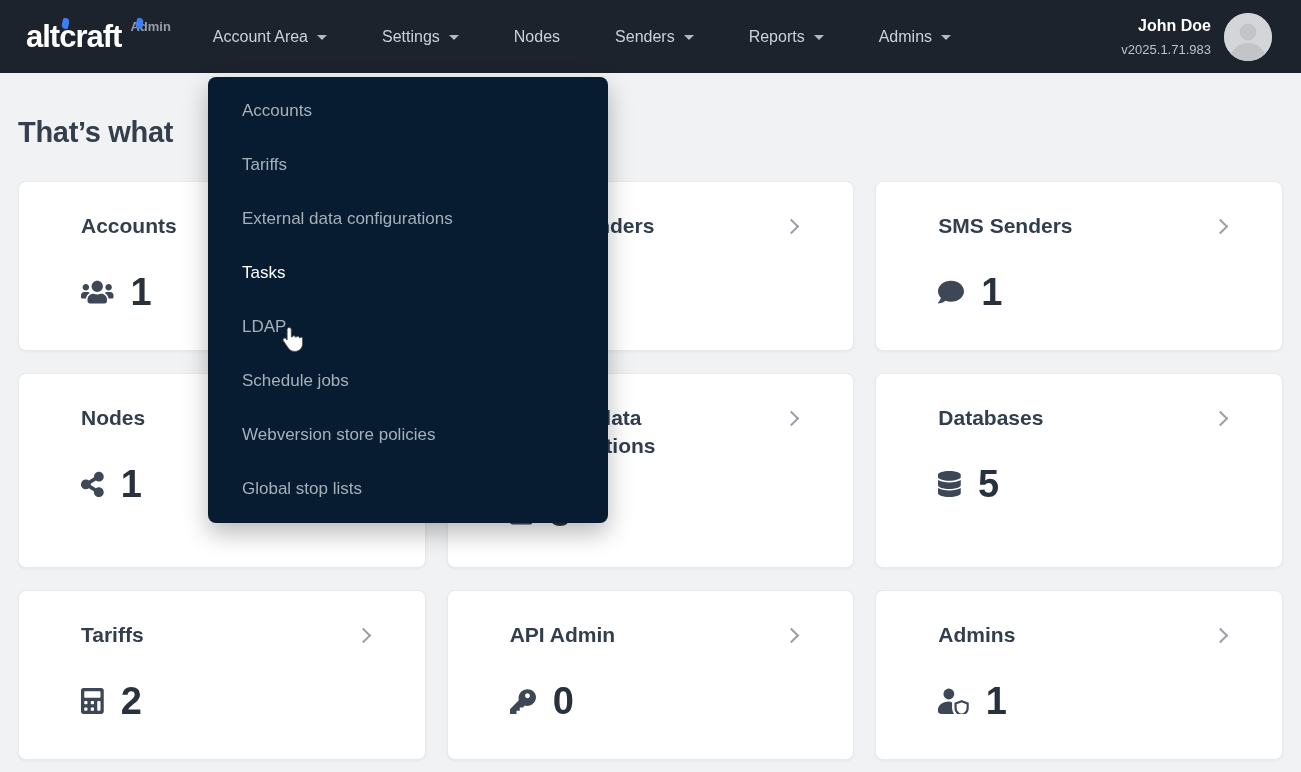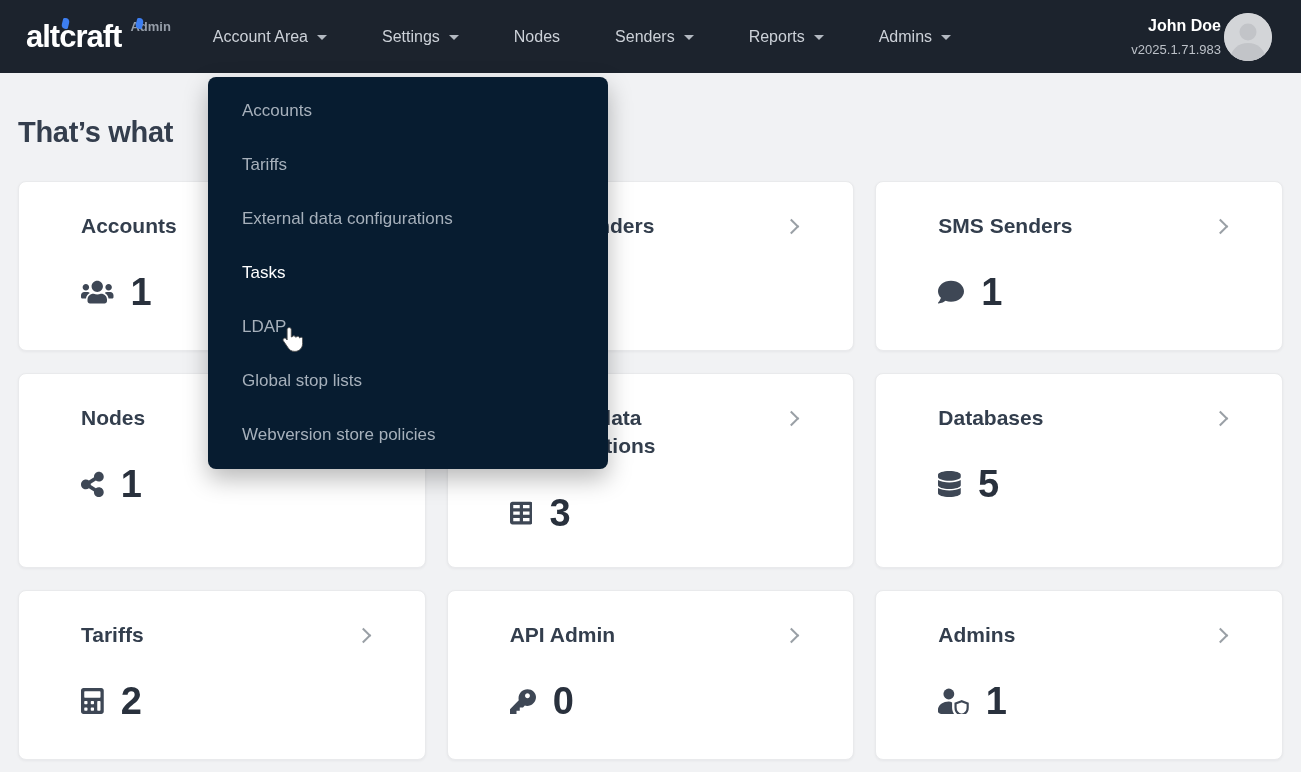--- a/index.html
+++ b/index.html
@@ -42,21 +42,21 @@
   .main-nav{display:flex;align-items:flex-end;gap:55px;margin-left:42px}
   .nav-item{
     display:flex;align-items:center;gap:9px;color:var(--navlink-color);
     font-size:16px;cursor:pointer;white-space:nowrap;
   }
   .caret{
     width:0;height:0;border-left:5px solid transparent;
     border-right:5px solid transparent;border-top:5px solid #b3b9c1;margin-top:2px;
   }
 
-  .user-block{margin-left:auto;display:flex;align-items:center;gap:3px}
+  .user-block{margin-left:auto;display:flex;align-items:center;gap:13px}
   .user-text{text-align:right}
   .user-name{color:#fff;font-weight:700;font-size:16px;line-height:1.2}
   .user-version{color:#bcc1c8;font-size:13px;margin-top:7px}
   .avatar{
     width:48px;height:48px;border-radius:50%;background:#d3d5d8;
     overflow:hidden;flex:none;cursor:pointer;
   }
   .avatar svg{display:block}
 
   
@@ -293,24 +293,27 @@
     <div class="dropdown-item">
     <span class="dropdown-label">External data configurations</span>
   </div>
     <div class="dropdown-item hovered">
     <span class="dropdown-label">Tasks</span>
   </div>
     <div class="dropdown-item">
     <span class="dropdown-label">LDAP</span>
   </div>
     <div class="dropdown-item">
+    <span class="dropdown-label">Schedule jobs</span>
+  </div>
+    <div class="dropdown-item">
+    <span class="dropdown-label">Webversion store policies</span>
+  </div>
+    <div class="dropdown-item">
     <span class="dropdown-label">Global stop lists</span>
-  </div>
-    <div class="dropdown-item">
-    <span class="dropdown-label">Webversion store policies</span>
   </div>
   </div>
 
 <div class="cursor">
   <svg width="21" height="27" viewBox="0 0 21 27">
     <path d="M7.2 1.6 C8.4 1.6 9.3 2.5 9.3 3.7 L9.3 10.9 L10.1 11 C10.3 10.3 11 9.8 11.8 9.8 C12.6 9.8 13.3 10.3 13.5 11.1 L14.2 11.2 C14.5 10.7 15 10.3 15.7 10.3 C16.6 10.3 17.3 10.9 17.4 11.8 L17.9 11.9 C18.2 11.5 18.7 11.3 19.2 11.3 C20.1 11.3 20.6 12 20.6 12.9 L20.6 17.5 C20.6 21.9 17.5 25.4 12.9 25.4 C9.2 25.4 7.3 23.9 5.7 21.2 L1.3 14.8 C0.8 14 1 13 1.8 12.4 C2.6 11.9 3.6 12.1 4.2 12.8 L5.1 14 L5.1 3.7 C5.1 2.5 6 1.6 7.2 1.6 Z" fill="#ffffff" stroke="#4a4a4a" stroke-width="0.9"></path>
   </svg>
 </div>
 
 </body></html>

